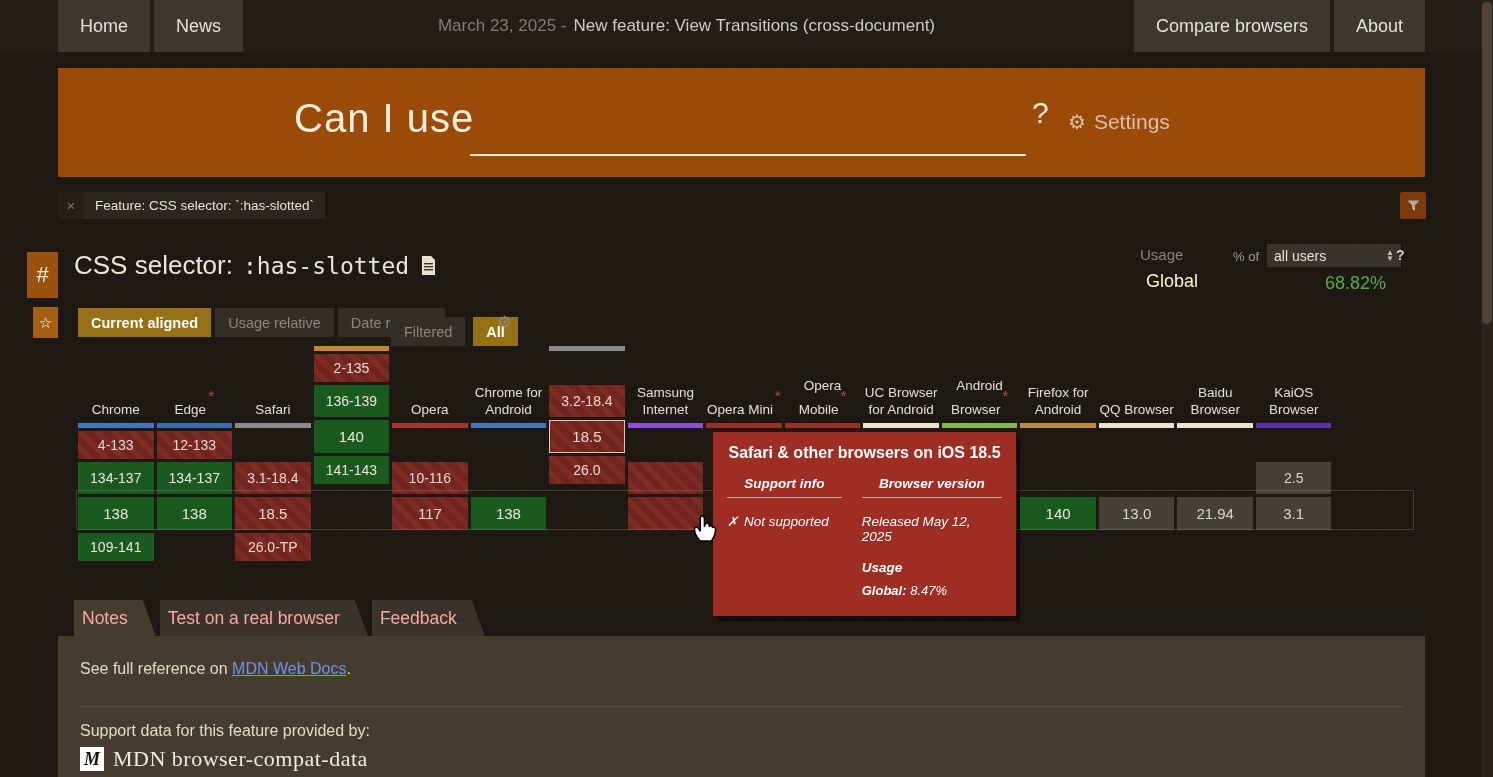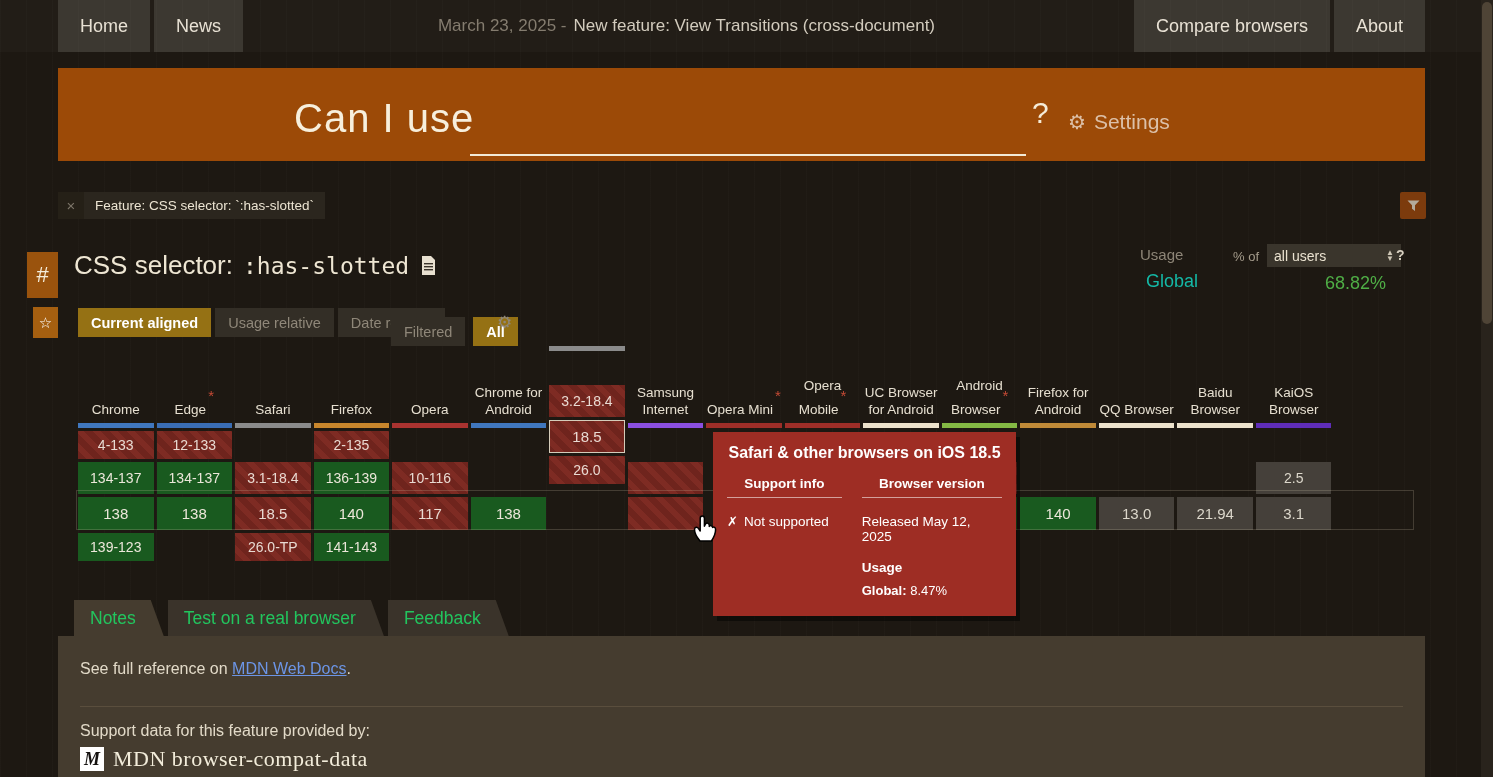--- a/index.html
+++ b/index.html
@@ -11,21 +11,21 @@
   
   .topnav{position:absolute;top:0;left:0;width:100%;height:52px;background:#221d17;}
   .nav-left{position:absolute;left:58px;top:0;height:52px;display:flex;gap:4px;}
   .nav-right{position:absolute;right:68px;top:0;height:52px;display:flex;gap:4px;}
   .nav-btn{background:#3c3831;color:#e8e1d4;font-size:18px;padding:0 22px;display:flex;align-items:center;cursor:pointer;}
   .announce{position:absolute;left:0;right:120px;top:0;height:52px;display:flex;align-items:center;justify-content:center;font-size:17px;gap:7px;}
   .ann-date{color:#847c6f;}
   .ann-text{color:#d2cbbd;}
 
   
-  .hero{position:absolute;left:58px;top:68px;width:1367px;height:93px;background:#9c4a07;z-index:2;}
+  .hero{position:absolute;left:58px;top:68px;width:1367px;height:109px;background:#9c4a07;z-index:2;}
   .hero-logo{position:absolute;left:236px;top:28px;font-size:40px;font-weight:300;color:#f7efdc;letter-spacing:1px;}
   .hero-search{position:absolute;left:412px;top:52px;width:552px;height:32px;background:transparent;border:none;
        border-bottom:2px solid #f2ead6;color:#f7efdc;font-size:20px;outline:none;font-family:"Liberation Sans",sans-serif;}
   .hero-help{position:absolute;left:974px;top:28px;font-size:30px;color:#f5ecd8;font-weight:300;cursor:pointer;}
   .hero-settings{position:absolute;left:1010px;top:42px;display:flex;align-items:center;gap:8px;color:#dcc0a8;font-size:21px;cursor:pointer;}
   .gear-glyph{font-size:20px;line-height:1;}
 
   
   .feature-tag{position:absolute;left:58px;top:192px;height:27px;display:flex;align-items:stretch;z-index:2;}
   .tag-close{width:26px;display:flex;align-items:center;justify-content:center;background:#252017;color:#7d766a;font-size:15px;cursor:pointer;}
@@ -42,21 +42,21 @@
   .title-text{font-size:26px;}
   .title-code{font-family:"DejaVu Sans Mono",monospace;font-size:23px;}
   .doc-icon{margin-left:2px;display:inline-flex;}
 
   .usage-label{position:absolute;left:1140px;top:246px;font-size:15px;color:#8d8577;z-index:2;}
   .percent-of{position:absolute;left:1233px;top:249px;font-size:13px;color:#a59c8c;z-index:2;}
   .users-select{position:absolute;left:1267px;top:244px;width:120px;height:23px;background:#3a352c;color:#eae2d0;font-size:14px;
        display:flex;align-items:center;justify-content:space-between;padding:0 7px;cursor:pointer;z-index:2;}
   .sel-arrows{display:flex;flex-direction:column;line-height:6px;font-size:8px;color:#cfc7b6;}
   .usage-help{position:absolute;left:1396px;top:247px;font-size:14px;color:#d8d0c0;font-weight:bold;z-index:2;cursor:pointer;}
-  .global-label{position:absolute;left:1146px;top:271px;font-size:18px;color:#14b8a6;z-index:2;}
+  .global-label{position:absolute;left:1146px;top:271px;font-size:18px;color:#fef9c3;z-index:2;}
   .global-value{position:absolute;left:1280px;top:273px;width:106px;text-align:right;font-size:18px;color:#4fae46;z-index:2;}
 
   
   .mode-btns{position:absolute;left:78px;top:308px;display:flex;gap:4px;z-index:2;}
   .filter-btns{position:absolute;left:391px;top:317px;display:flex;gap:8px;z-index:2;}
   .btn{height:29px;padding:0 13px;font-size:14.5px;display:flex;align-items:center;background:#332e26;color:#8f8779;cursor:pointer;white-space:nowrap;}
   .btn.active{background:#957114;color:#ffffff;font-weight:bold;}
   .gear2{position:absolute;left:497px;top:312px;color:#8f8779;font-size:17px;z-index:2;cursor:pointer;}
 
   
@@ -76,33 +76,33 @@
   .s-u{background:#45403a;color:#dcd7cb;}
   .s-none{background:transparent;cursor:default;}
   .cell.hovered{box-shadow:inset 0 0 0 1px #d5ccba;}
   .current-outline{position:absolute;left:76px;top:490px;width:1336px;height:38px;
        border:1px solid rgba(210,195,170,0.22);pointer-events:none;z-index:3;}
 
   
   .tooltip{position:absolute;left:713px;top:432px;width:303px;background:#9e2d24;color:#fff;z-index:20;
        box-shadow:4px 5px 0 rgba(0,0,0,0.45);padding:10px 14px 18px;box-sizing:border-box;}
   .tt-title{font-size:16px;font-weight:bold;text-align:center;margin:2px 0 14px;}
-  .tt-cols{display:flex;gap:20px;}
+  .tt-cols{display:flex;gap:20px;font-style:italic;}
   .tt-col-l{width:45%;}
   .tt-col-r{width:55%;}
   .tt-h{font-size:13.5px;font-weight:bold;text-align:center;border-bottom:1px solid rgba(255,255,255,0.55);padding-bottom:6px;margin-bottom:16px;}
   .tt-val{font-size:13.5px;display:flex;gap:6px;align-items:center;}
   .tt-x{font-size:13px;}
   .tt-usage{font-size:13.5px;font-weight:bold;margin-top:16px;margin-bottom:8px;}
   .tt-global b{font-weight:bold;}
   .tt-global{font-size:13px;}
 
   
   .tabs{position:absolute;left:74px;top:600px;display:flex;gap:4px;z-index:2;}
-  .tab{height:36px;padding:0 28px 0 16px;font-size:17.5px;color:#22c55e;display:flex;align-items:center;background:#3a332a;
+  .tab{height:36px;padding:0 28px 0 8px;font-size:17.5px;color:#fca5a5;display:flex;align-items:center;background:#3a332a;
        clip-path:polygon(0 0,calc(100% - 13px) 0,100% 100%,0 100%);cursor:pointer;}
   .tab.active{background:#453c2f;}
   .panel{position:absolute;left:58px;top:636px;width:1367px;height:141px;background:#453c2f;z-index:2;}
   .ref-line{position:absolute;left:22px;top:24px;font-size:16px;color:#e2dac8;}
   .ref-link{color:#6c95e6;text-decoration:underline;cursor:pointer;}
   .panel-divider{position:absolute;left:22px;right:22px;top:70px;border-top:1px solid #5a4e3d;}
   .provided-line{position:absolute;left:22px;top:86px;font-size:16px;color:#e2dac8;}
   .mdn-row{position:absolute;left:22px;top:110px;display:flex;align-items:center;gap:9px;cursor:pointer;}
   .mdn-logo{width:24px;height:24px;background:#fff;color:#151210;font-family:"Liberation Serif",serif;
        font-style:italic;font-weight:bold;font-size:18px;display:flex;align-items:center;justify-content:center;}
@@ -195,21 +195,21 @@
   <div class="compat">
     <div class="cols" id="table-cols">
         <div class="col">
           <div class="colhead">
             <span>Chrome</span>
           </div>
           <div class="bar" style="background: rgb(64, 119, 190);"></div>
           <div class="cell r0 s-n">4-133</div>
           <div class="cell r1 s-y">134-137</div>
           <div class="cell r2 s-y">138</div>
-          <div class="cell r3 s-y">139-123</div>
+          <div class="cell r3 s-y">109-141</div>
         </div>
         <div class="col">
           <div class="colhead">
             <span>Edge<sup class="ast">*</sup></span>
           </div>
           <div class="bar" style="background: rgb(58, 109, 180);"></div>
           <div class="cell r0 s-n">12-133</div>
           <div class="cell r1 s-y">134-137</div>
           <div class="cell r2 s-y">138</div>
           <div class="cell r3 s-none"></div>
@@ -218,23 +218,20 @@
           <div class="colhead">
             <span>Safari</span>
           </div>
           <div class="bar" style="background: rgb(139, 139, 139);"></div>
           <div class="cell r0 s-none"></div>
           <div class="cell r1 s-n">3.1-18.4</div>
           <div class="cell r2 s-n">18.5</div>
           <div class="cell r3 s-n">26.0-TP</div>
         </div>
         <div class="col">
-          <div class="colhead">
-            <span>Firefox</span>
-          </div>
           <div class="bar" style="background: rgb(200, 134, 44);"></div>
           <div class="cell r0 s-n">2-135</div>
           <div class="cell r1 s-y">136-139</div>
           <div class="cell r2 s-y">140</div>
           <div class="cell r3 s-y">141-143</div>
         </div>
         <div class="col">
           <div class="colhead">
             <span>Opera</span>
           </div>

